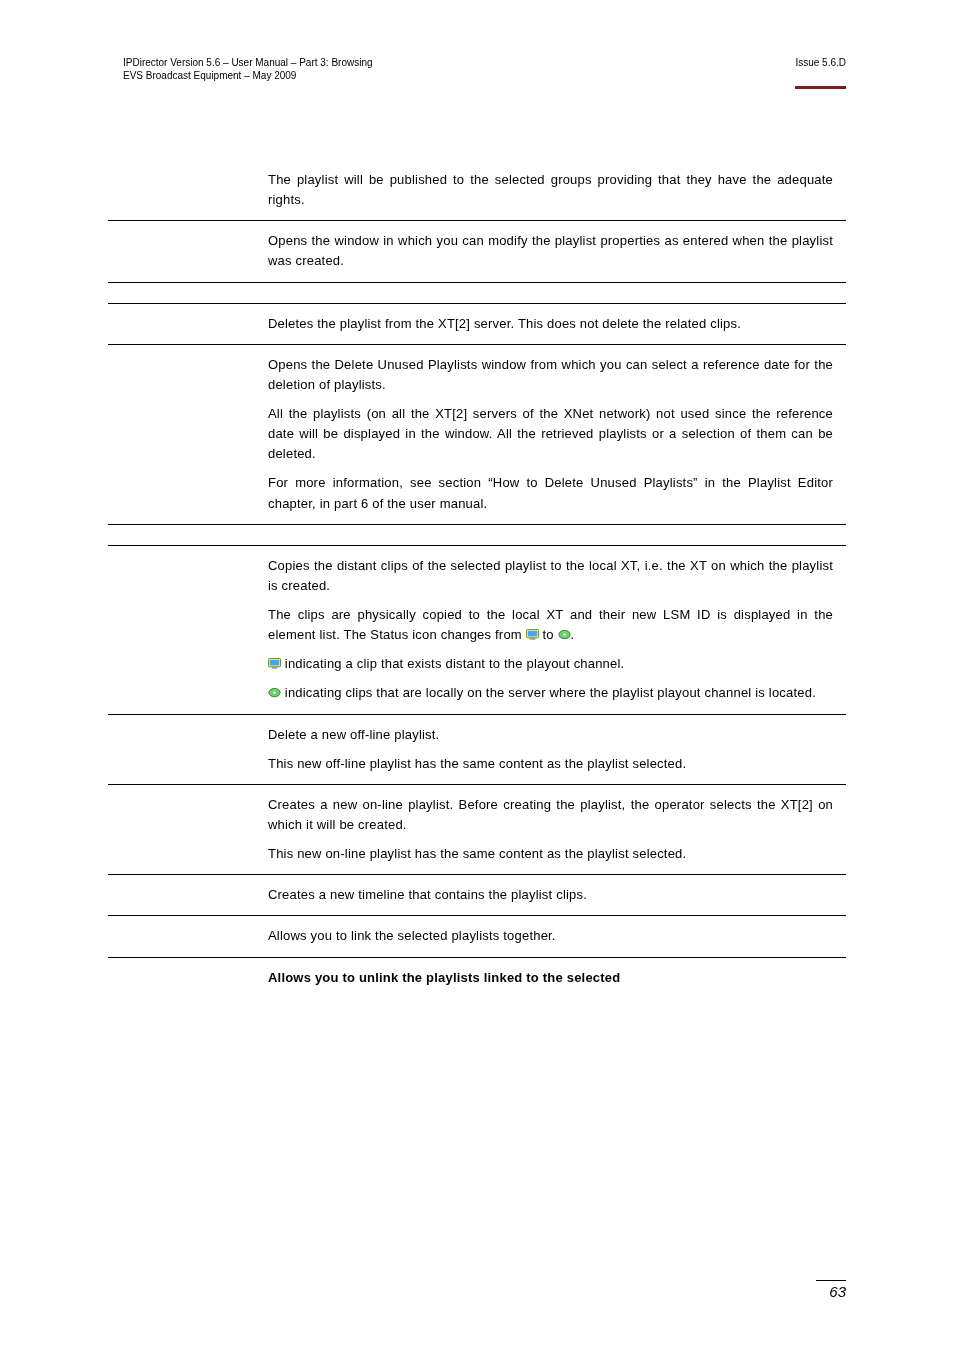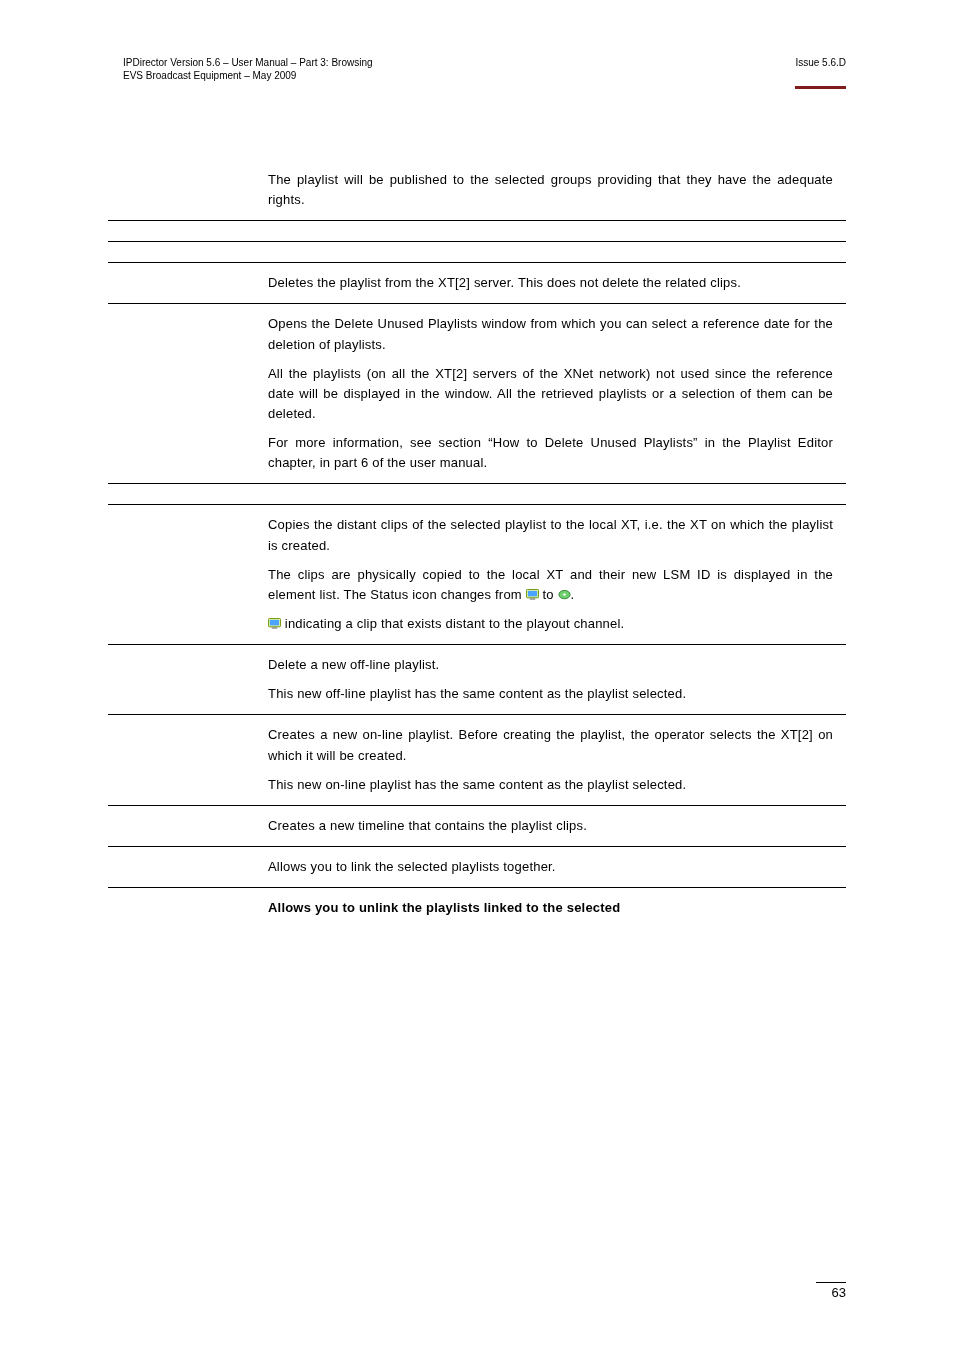--- a/index.html
+++ b/index.html
@@ -58,21 +58,22 @@
   .icon-monitor svg { display:block; }
   .icon-disc {
     display:inline-block;
     width:13px; height:11px;
     vertical-align:-1px;
   }
   .footer {
     position: absolute;
     bottom: 50px;
     right: 108px;
-    font-size: 13px;
+    font-size: 15px;
+    font-style: italic;
   }
   .footer .num { border-top:1px solid #000; display:inline-block; padding-top:2px; min-width:30px; text-align:right;}
 </style>
 </head>
 <body>
 
 <div class="header">
   <div class="left">
     <div>IPDirector Version 5.6 – User Manual – Part 3: Browsing</div>
     <div style="font-size:10px">EVS Broadcast Equipment – May 2009</div>
@@ -85,20 +86,23 @@
 <div class="content">
 
 <div class="row first">
       <div class="label-col"></div>
       <div class="desc-col">
         <p>The playlist will be published to the selected groups providing that they have the adequate rights.</p>
       </div>
     </div>
     <div class="row">
       <div class="label-col"></div>
+      <div class="desc-col">
+        <p>Opens the                         window in which you can modify the playlist properties as entered when the playlist was created.</p>
+      </div>
     </div>
     <div class="row">
       <div class="label-col"></div>
     </div>
     <div class="row">
       <div class="label-col"></div>
       <div class="desc-col">
         <p>Deletes the playlist from the XT[2] server. This does not delete the related clips.</p>
       </div>
     </div>
@@ -123,20 +127,24 @@
               <rect x="4" y="10" width="6" height="1.5" fill="#888"></rect>
             </svg></span> to <span class="icon-disc"><svg viewBox="0 0 14 12">
               <ellipse cx="7" cy="6" rx="6" ry="4.5" fill="#6fd06f" stroke="#2a7a2a"></ellipse>
               <ellipse cx="7" cy="6" rx="1.5" ry="1.2" fill="#fff"></ellipse>
             </svg></span>.</p>
         <p><span class="icon-monitor"><svg viewBox="0 0 14 12">
               <rect x="0.5" y="0.5" width="13" height="9" rx="1" fill="#dff5a0" stroke="#6b8f00"></rect>
               <rect x="2" y="2" width="10" height="6" fill="#4aa3ff"></rect>
               <rect x="4" y="10" width="6" height="1.5" fill="#888"></rect>
             </svg></span> indicating a clip that exists distant to the playout channel.</p>
+        <p><span class="icon-disc"><svg viewBox="0 0 14 12">
+              <ellipse cx="7" cy="6" rx="6" ry="4.5" fill="#6fd06f" stroke="#2a7a2a"></ellipse>
+              <ellipse cx="7" cy="6" rx="1.5" ry="1.2" fill="#fff"></ellipse>
+            </svg></span> indicating clips that are locally on the server where the playlist playout channel is located.</p>
       </div>
     </div>
     <div class="row">
       <div class="label-col"></div>
       <div class="desc-col">
         <p>Delete a new off-line playlist.</p>
         <p>This new off-line playlist has the same content as the playlist selected.</p>
       </div>
     </div>
     <div class="row">

